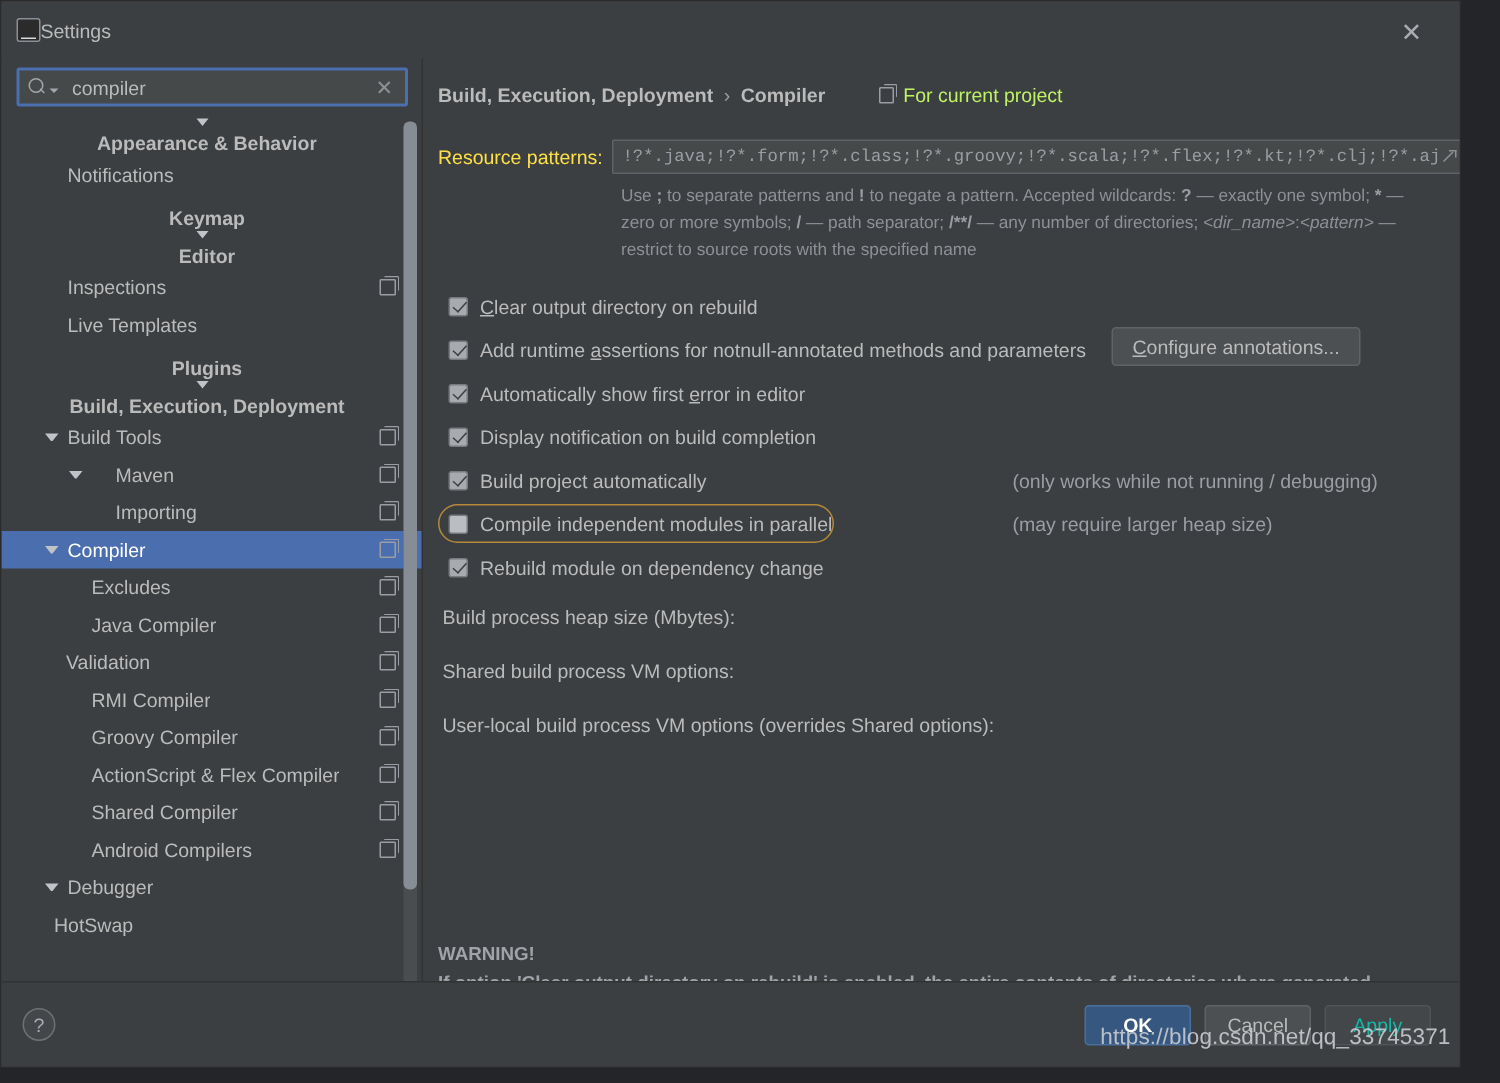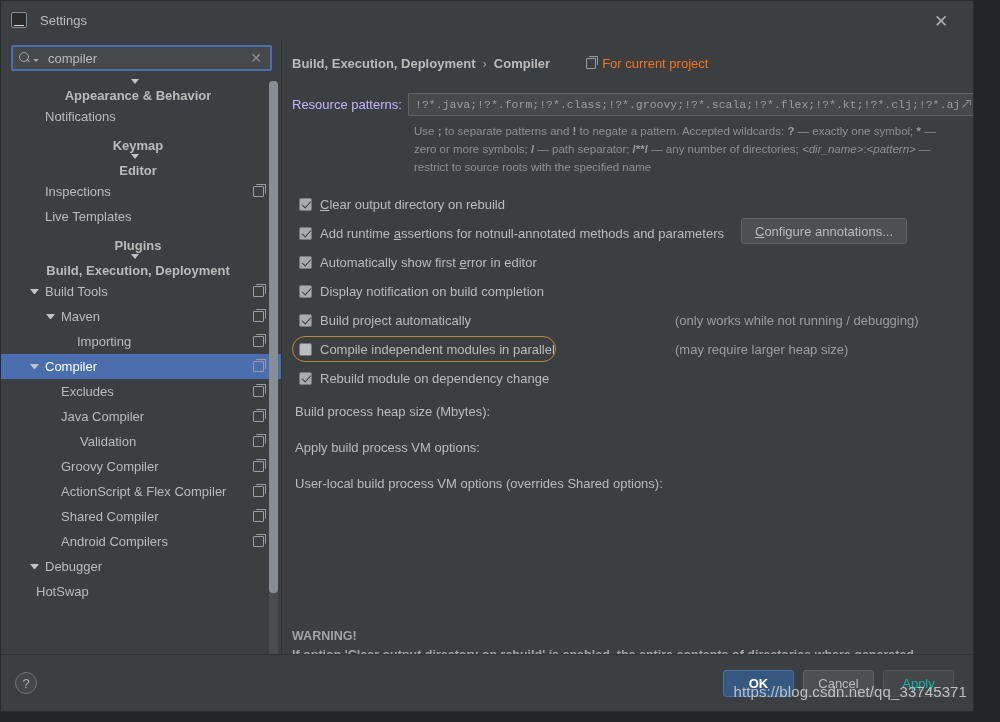--- a/index.html
+++ b/index.html
@@ -58,21 +58,20 @@
     position: relative;
   }
   .ij-logo::after {
     content: "";
     position: absolute;
     left: 2px; bottom: 1px;
     width: 10px; height: 1px;
     background: #d6d9de;
   }
   #win-title {
-    margin-left: 13px;
     color: #bbbbbb;
     font-size: 13px;
   }
   #close-btn {
     position: absolute;
     right: 22px; top: 10px;
     width: 20px; height: 20px;
     color: #a9adb3;
     font-size: 17px;
     display: flex; align-items: center; justify-content: center;
@@ -230,21 +229,21 @@
     font-size: 13px;
     color: #bbbbbb;
     height: 22px;
   }
   #breadcrumb .crumb { font-weight: bold; }
   #breadcrumb .sep { margin: 0 7px; color: #9a9ea4; font-weight: normal; }
   #for-project {
     display: flex;
     align-items: center;
     margin-left: 36px;
-    color: #f97316;
+    color: #bef264;
     font-weight: normal;
     font-size: 13px;
   }
   .mini-proj-icon {
     width: 10px; height: 11px;
     border: 1px solid #9a9ea4;
     border-radius: 1px;
     margin-right: 6px;
     position: relative;
     flex: 0 0 10px;
@@ -259,21 +258,21 @@
     border-radius: 1px;
   }
 
   
   #res-row {
     display: flex;
     align-items: center;
     margin-top: 19px;
   }
   #res-label {
-    color: #c4b5fd;
+    color: #fde047;
     font-size: 13px;
     width: 116px;
     flex: 0 0 116px;
   }
   #res-field {
     flex: 1 1 auto;
     height: 23px;
     background: #45494a;
     border: 1px solid #5e6366;
     border-radius: 1px;
@@ -520,21 +519,21 @@
             </div>
             <div class="tree-row bold" style="padding-left: 13px;">
               <span class="twisty"></span>
               <span class="tree-label">Build, Execution, Deployment</span>
             </div>
             <div class="tree-row" style="padding-left: 29px;">
               <span class="twisty"></span>
               <span class="tree-label">Build Tools</span>
               <span class="proj-icon"></span>
             </div>
-            <div class="tree-row" style="padding-left: 45px;">
+            <div class="tree-row" style="padding-left: 45px; gap: 16px;">
               <span class="twisty"></span>
               <span class="tree-label">Maven</span>
               <span class="proj-icon"></span>
             </div>
             <div class="tree-row" style="padding-left: 61px; align-items: center;">
               <span class="twisty hidden"></span>
               <span class="tree-label">Importing</span>
               <span class="proj-icon"></span>
             </div>
             <div class="tree-row selected" style="padding-left: 29px;">
@@ -545,23 +544,28 @@
             <div class="tree-row" style="padding-left: 45px;">
               <span class="twisty hidden"></span>
               <span class="tree-label">Excludes</span>
               <span class="proj-icon"></span>
             </div>
             <div class="tree-row" style="padding-left: 45px;">
               <span class="twisty hidden"></span>
               <span class="tree-label">Java Compiler</span>
               <span class="proj-icon"></span>
             </div>
-            <div class="tree-row" style="padding-left: 64px;">
+            <div class="tree-row" style="padding-left: 28px;">
               <span class="twisty hidden"></span>
               <span class="tree-label">Validation</span>
+              <span class="proj-icon"></span>
+            </div>
+            <div class="tree-row" style="padding-left: 45px;">
+              <span class="twisty hidden"></span>
+              <span class="tree-label">RMI Compiler</span>
               <span class="proj-icon"></span>
             </div>
             <div class="tree-row" style="padding-left: 45px;">
               <span class="twisty hidden"></span>
               <span class="tree-label">Groovy Compiler</span>
               <span class="proj-icon"></span>
             </div>
             <div class="tree-row" style="padding-left: 45px;">
               <span class="twisty hidden"></span>
               <span class="tree-label">ActionScript &amp; Flex Compiler</span>
@@ -648,21 +652,21 @@
             <span class="cbox checked"></span>
             <span class="cb-label">Rebuild module on dependency change</span>
           </div>
         </div>
 
       <div id="field-rows">
           <div class="field-row">
             <span class="field-label">Build process heap size (Mbytes):</span>
           </div>
           <div class="field-row">
-            <span class="field-label">Apply build process VM options:</span>
+            <span class="field-label">Shared build process VM options:</span>
           </div>
           <div class="field-row">
             <span class="field-label">User-local build process VM options (overrides Shared options):</span>
           </div>
         </div>
 
       <div id="warning">
         <div>WARNING!</div>
         <div>If option 'Clear output directory on rebuild' is enabled, the entire contents of directories where generated</div>
 

